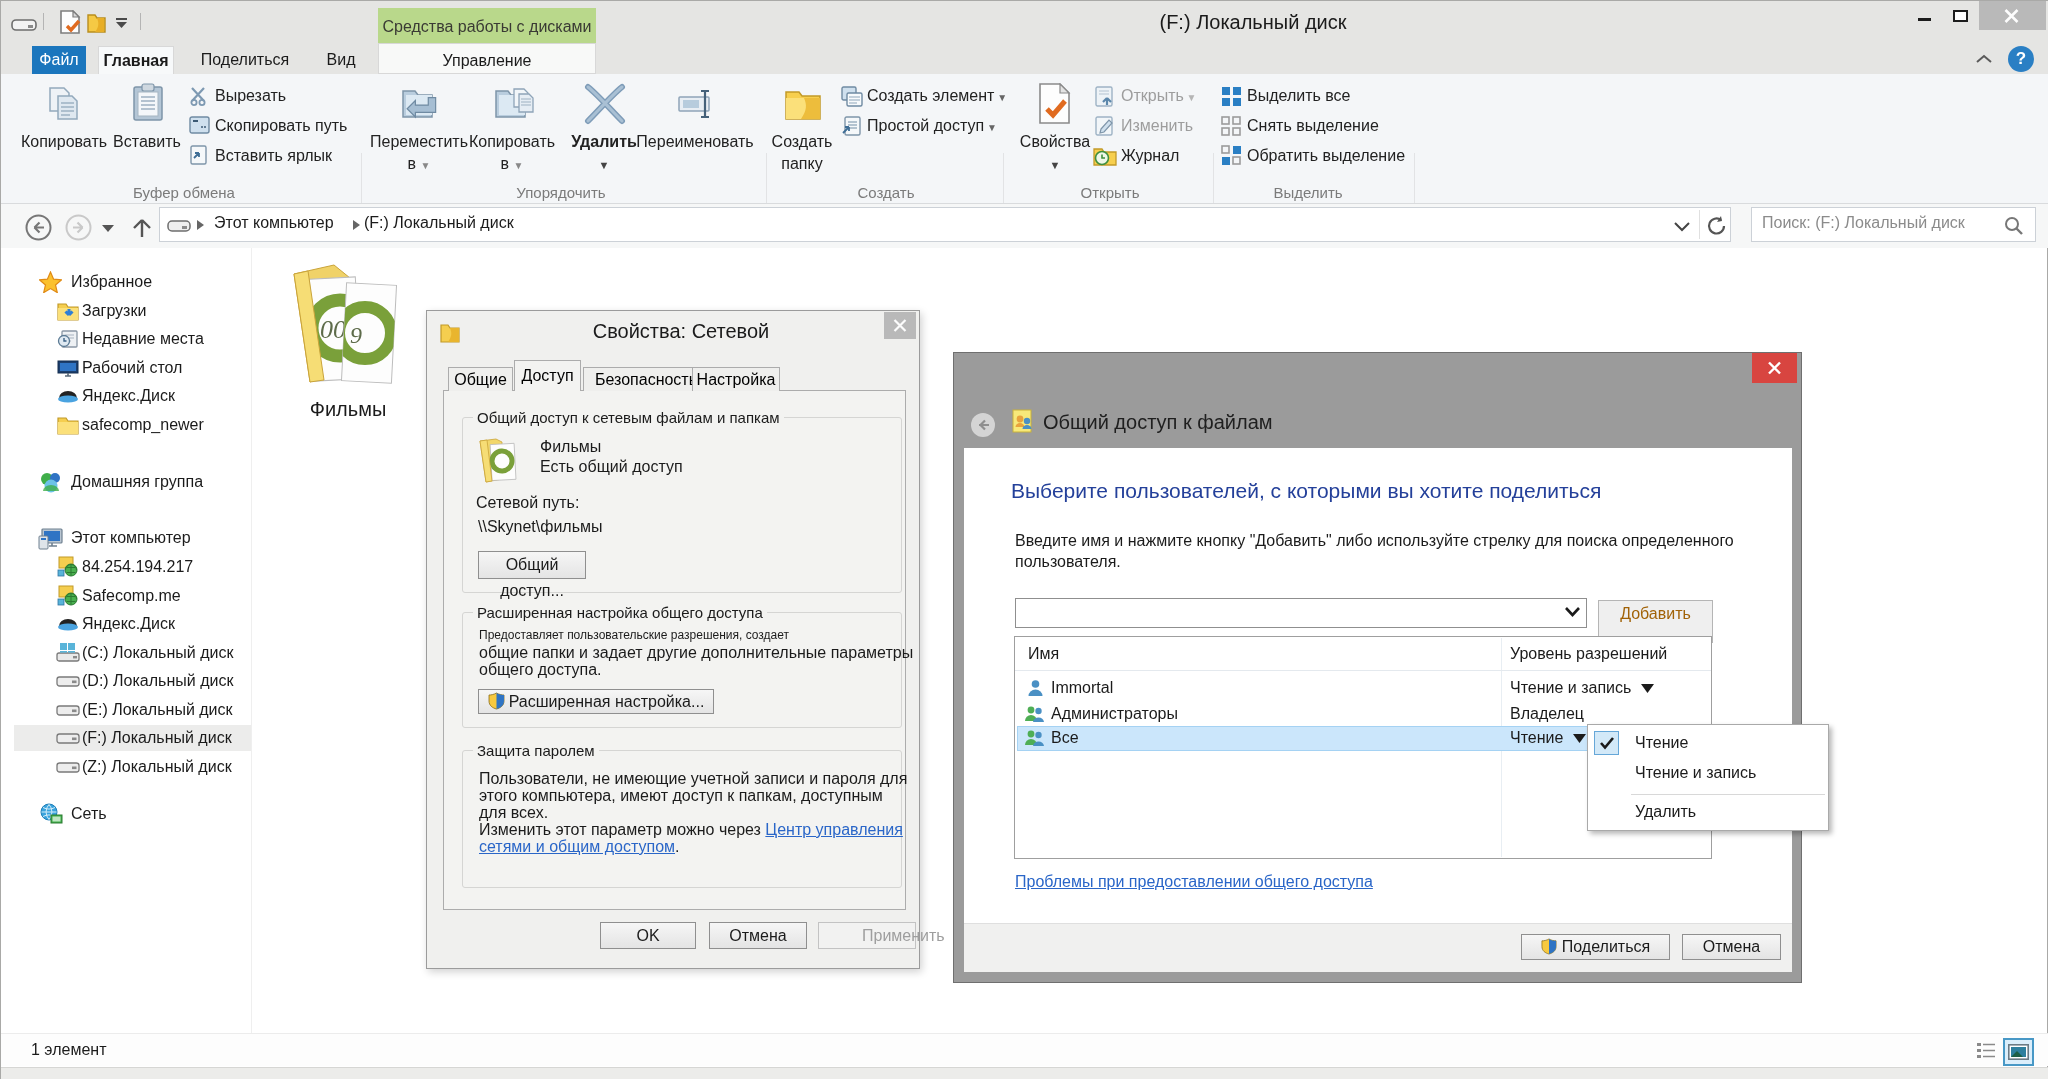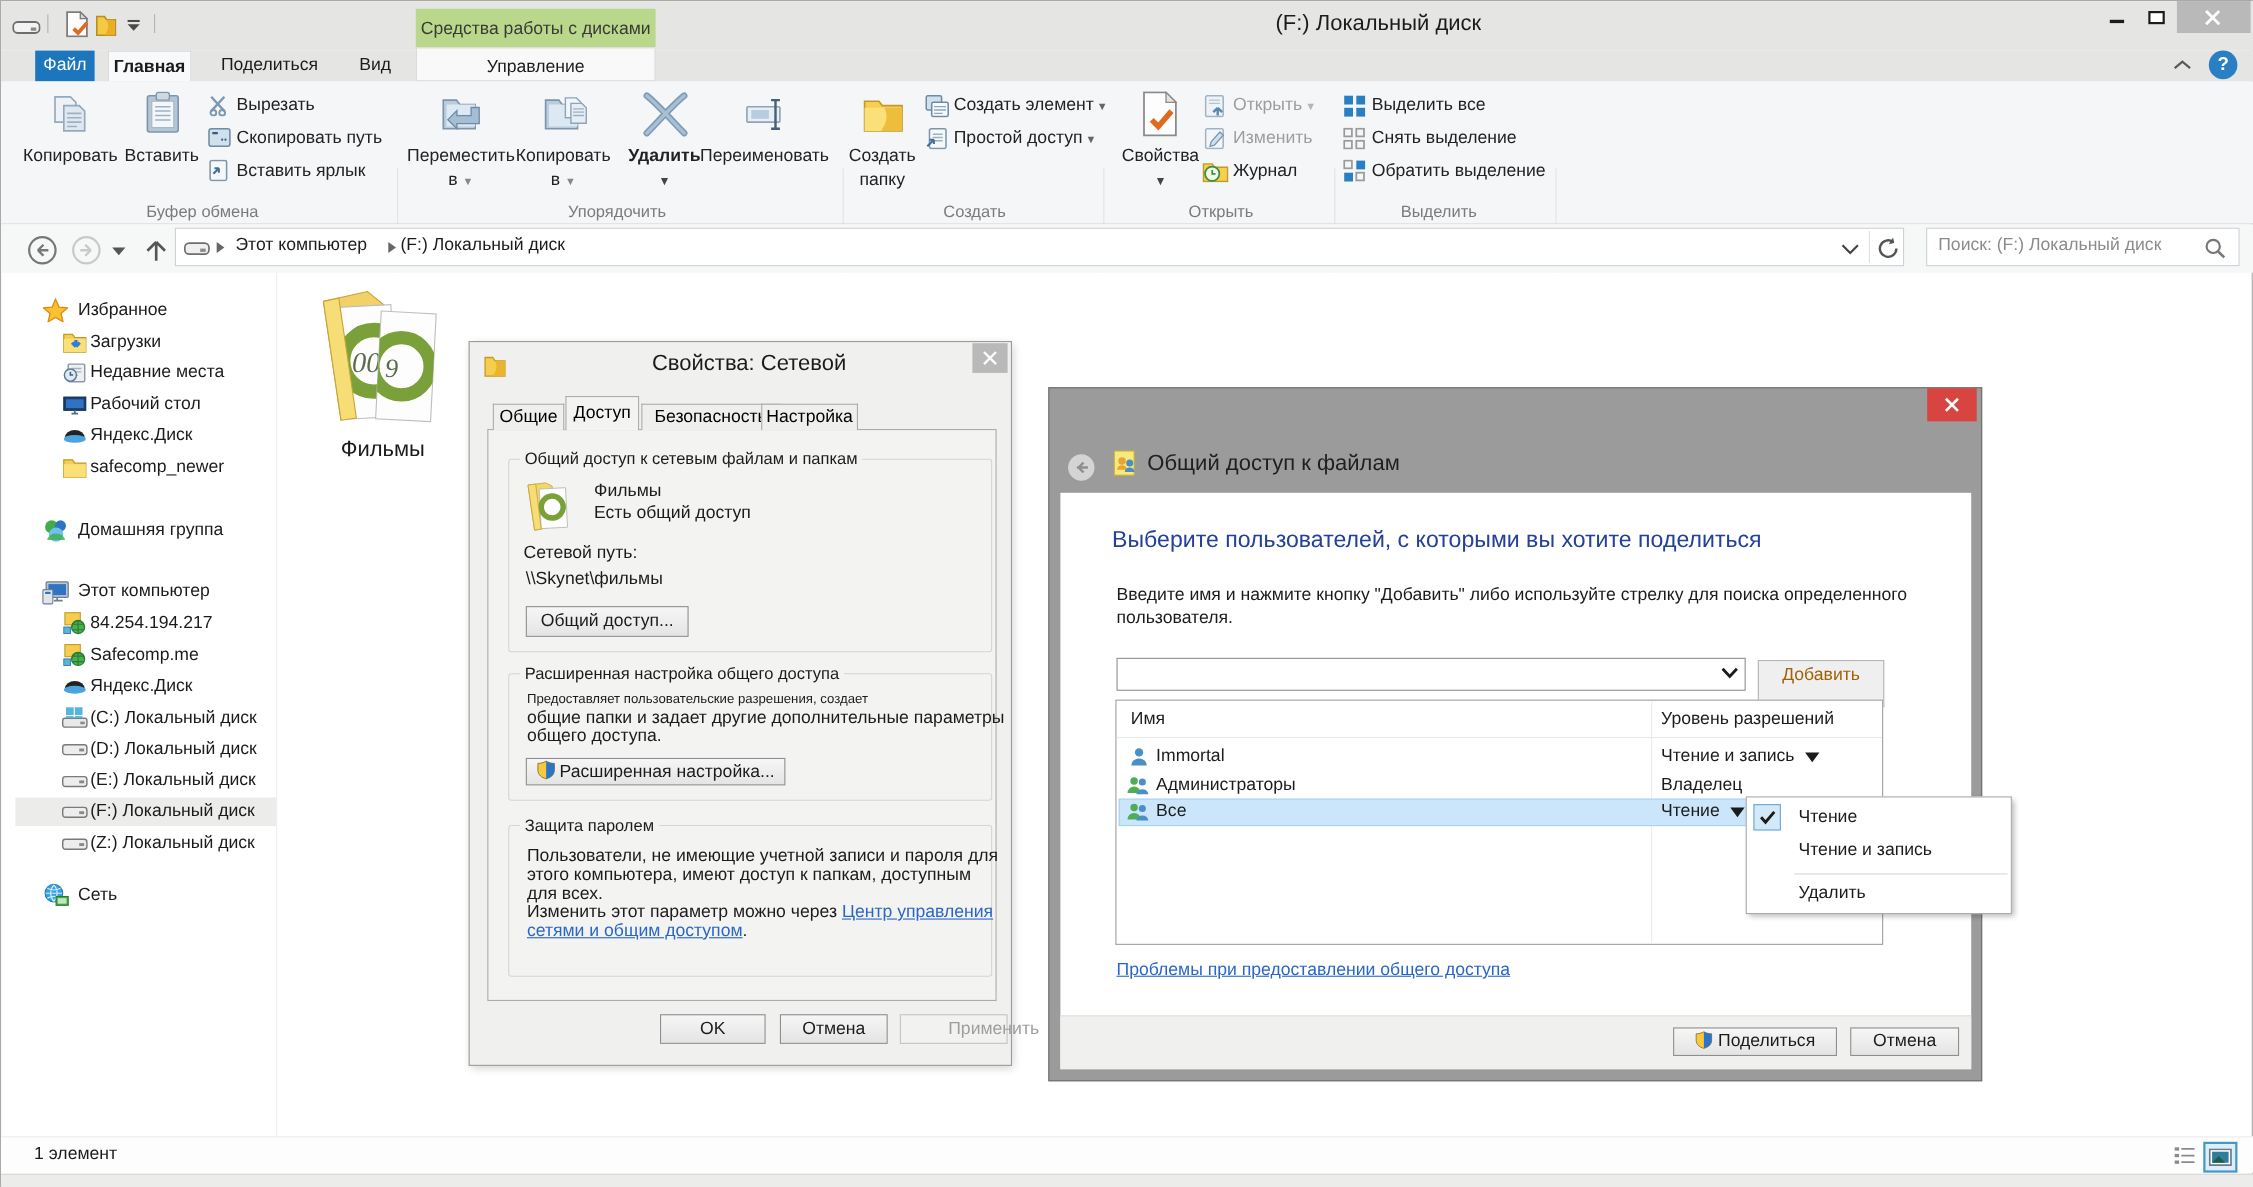--- a/index.html
+++ b/index.html
@@ -471,21 +471,21 @@
     <g transform="rotate(-3 24 24)">
       <rect x="13" y="7" width="24" height="36" fill="#fdfdfd" stroke="#b9b9b9" stroke-width="0.8"></rect>
       <circle cx="24" cy="24" r="10" fill="none" stroke="#7aa03a" stroke-width="5"></circle>
     </g>
     <path d="M2 4 L9 3 L14 44 L8 45 Z" fill="#f6dd75" stroke="#caa43a" stroke-width="0.8"></path>
   </svg>
   <div class="txt vc" style="left:113px;top:136px;font-size:16px;">Фильмы</div>
   <div class="txt vc" style="left:113px;top:156px;font-size:16px;">Есть общий доступ</div>
   <div class="txt vc" style="left:49px;top:192px;font-size:16px;">Сетевой путь:</div>
   <div class="txt vc" style="left:51px;top:216px;font-size:16px;">\\Skynet\фильмы</div>
-  <div class="btn" style="left:51px;top:240px;width:148px;height:28px;line-height:26px;">Общий доступ...</div>
+  <div class="btn" style="left:51px;top:240px;width:108px;height:28px;line-height:26px;">Общий доступ...</div>
 
   <fieldset class="abs" style="left:35px;top:293px;width:440px;height:124px;border:1px solid #d5d5d3;border-radius:3px;margin:0;padding:0;box-sizing:border-box;">
     <legend style="font-size:15px;color:#1b1b1b;margin-left:10px;padding:0 4px;font-family:'Liberation Sans',sans-serif;">Расширенная настройка общего доступа</legend>
   </fieldset>
   <div class="txt vc" style="left:52px;top:324px;font-size:12px;">Предоставляет пользовательские разрешения, создает</div>
   <div class="txt vc" style="left:52px;top:342px;font-size:16px;">общие папки и задает другие дополнительные параметры</div>
   <div class="txt vc" style="left:52px;top:359px;font-size:16px;">общего доступа.</div>
   <div class="btn" style="left:51px;top:378px;width:236px;height:25px;line-height:23px;">
     <svg style="vertical-align:-3px;margin-right:4px;" width="17" height="18" viewBox="0 0 17 18">
       <path d="M8.5 1 C11 2.5 14 3 16 3 V9 c0 4.5 -3.5 7 -7.5 8 C4.5 16 1 13.5 1 9 V3 C3 3 6 2.5 8.5 1 Z" fill="#f7c93f" stroke="#8a6d1a" stroke-width="0.8"></path>

